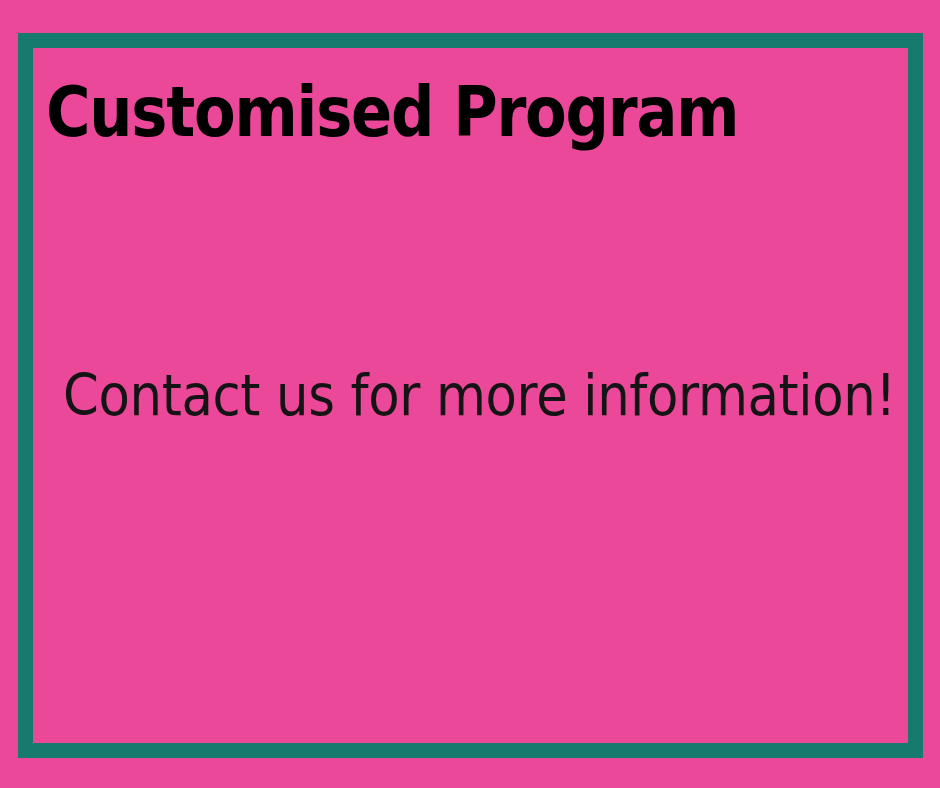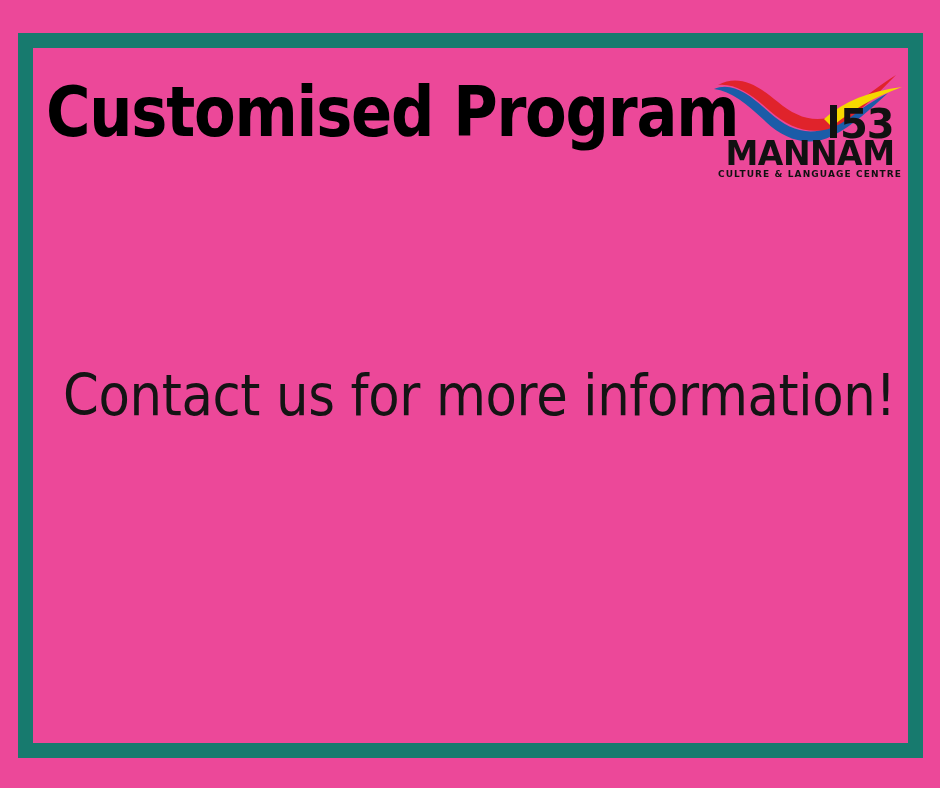--- a/index.html
+++ b/index.html
@@ -86,48 +86,14 @@
 <body>
 
 <div id="slide">
 
   <div id="frame"></div>
 
   <div id="title">Customised Program</div>
 
   <div id="body-text">Contact us for more information!</div>
 
-  <div id="logo">
-    <svg viewBox="0 0 196 126" xmlns="http://www.w3.org/2000/svg">
-
-      <path d="M2 32
-               C 22 24, 40 40, 58 56
-               C 76 72, 96 80, 118 70
-               C 138 61, 156 46, 176 36
-               C 158 52, 142 68, 120 79
-               C 96 91, 72 82, 54 65
-               C 36 48, 20 34, 2 32 Z" fill="#1B5CA8"></path>
-
-      <path d="M6 28
-               C 28 16, 48 30, 66 45
-               C 84 60, 104 68, 126 57
-               C 146 47, 164 30, 184 18
-               C 166 36, 150 54, 128 67
-               C 104 81, 78 72, 58 54
-               C 40 38, 24 26, 6 28 Z" fill="#E0232B"></path>
-
-      <path d="M112 62
-               C 132 44, 158 34, 190 30
-               C 162 40, 138 54, 120 70 Z" fill="#F5D800"></path>
-
-      <g fill="#111111">
-        <rect x="118" y="48" width="7" height="33"></rect>
-        <text x="128" y="81" font-family="'DejaVu Sans', sans-serif" font-size="40" font-weight="bold" letter-spacing="-1">53</text>
-      </g>
-
-      <text x="98" y="108" text-anchor="middle" font-family="'DejaVu Sans', sans-serif" font-size="33" font-weight="bold" letter-spacing="-0.5" fill="#111111" transform="translate(0,0) scale(1,1)">MANNAM</text>
-
-      <text x="98" y="120" text-anchor="middle" font-family="'DejaVu Sans', sans-serif" font-size="9" font-weight="bold" letter-spacing="1.1" fill="#111111">CULTURE &amp; LANGUAGE CENTRE</text>
-
-    </svg>
-  </div>
 
 </div>
 
 </body></html>

